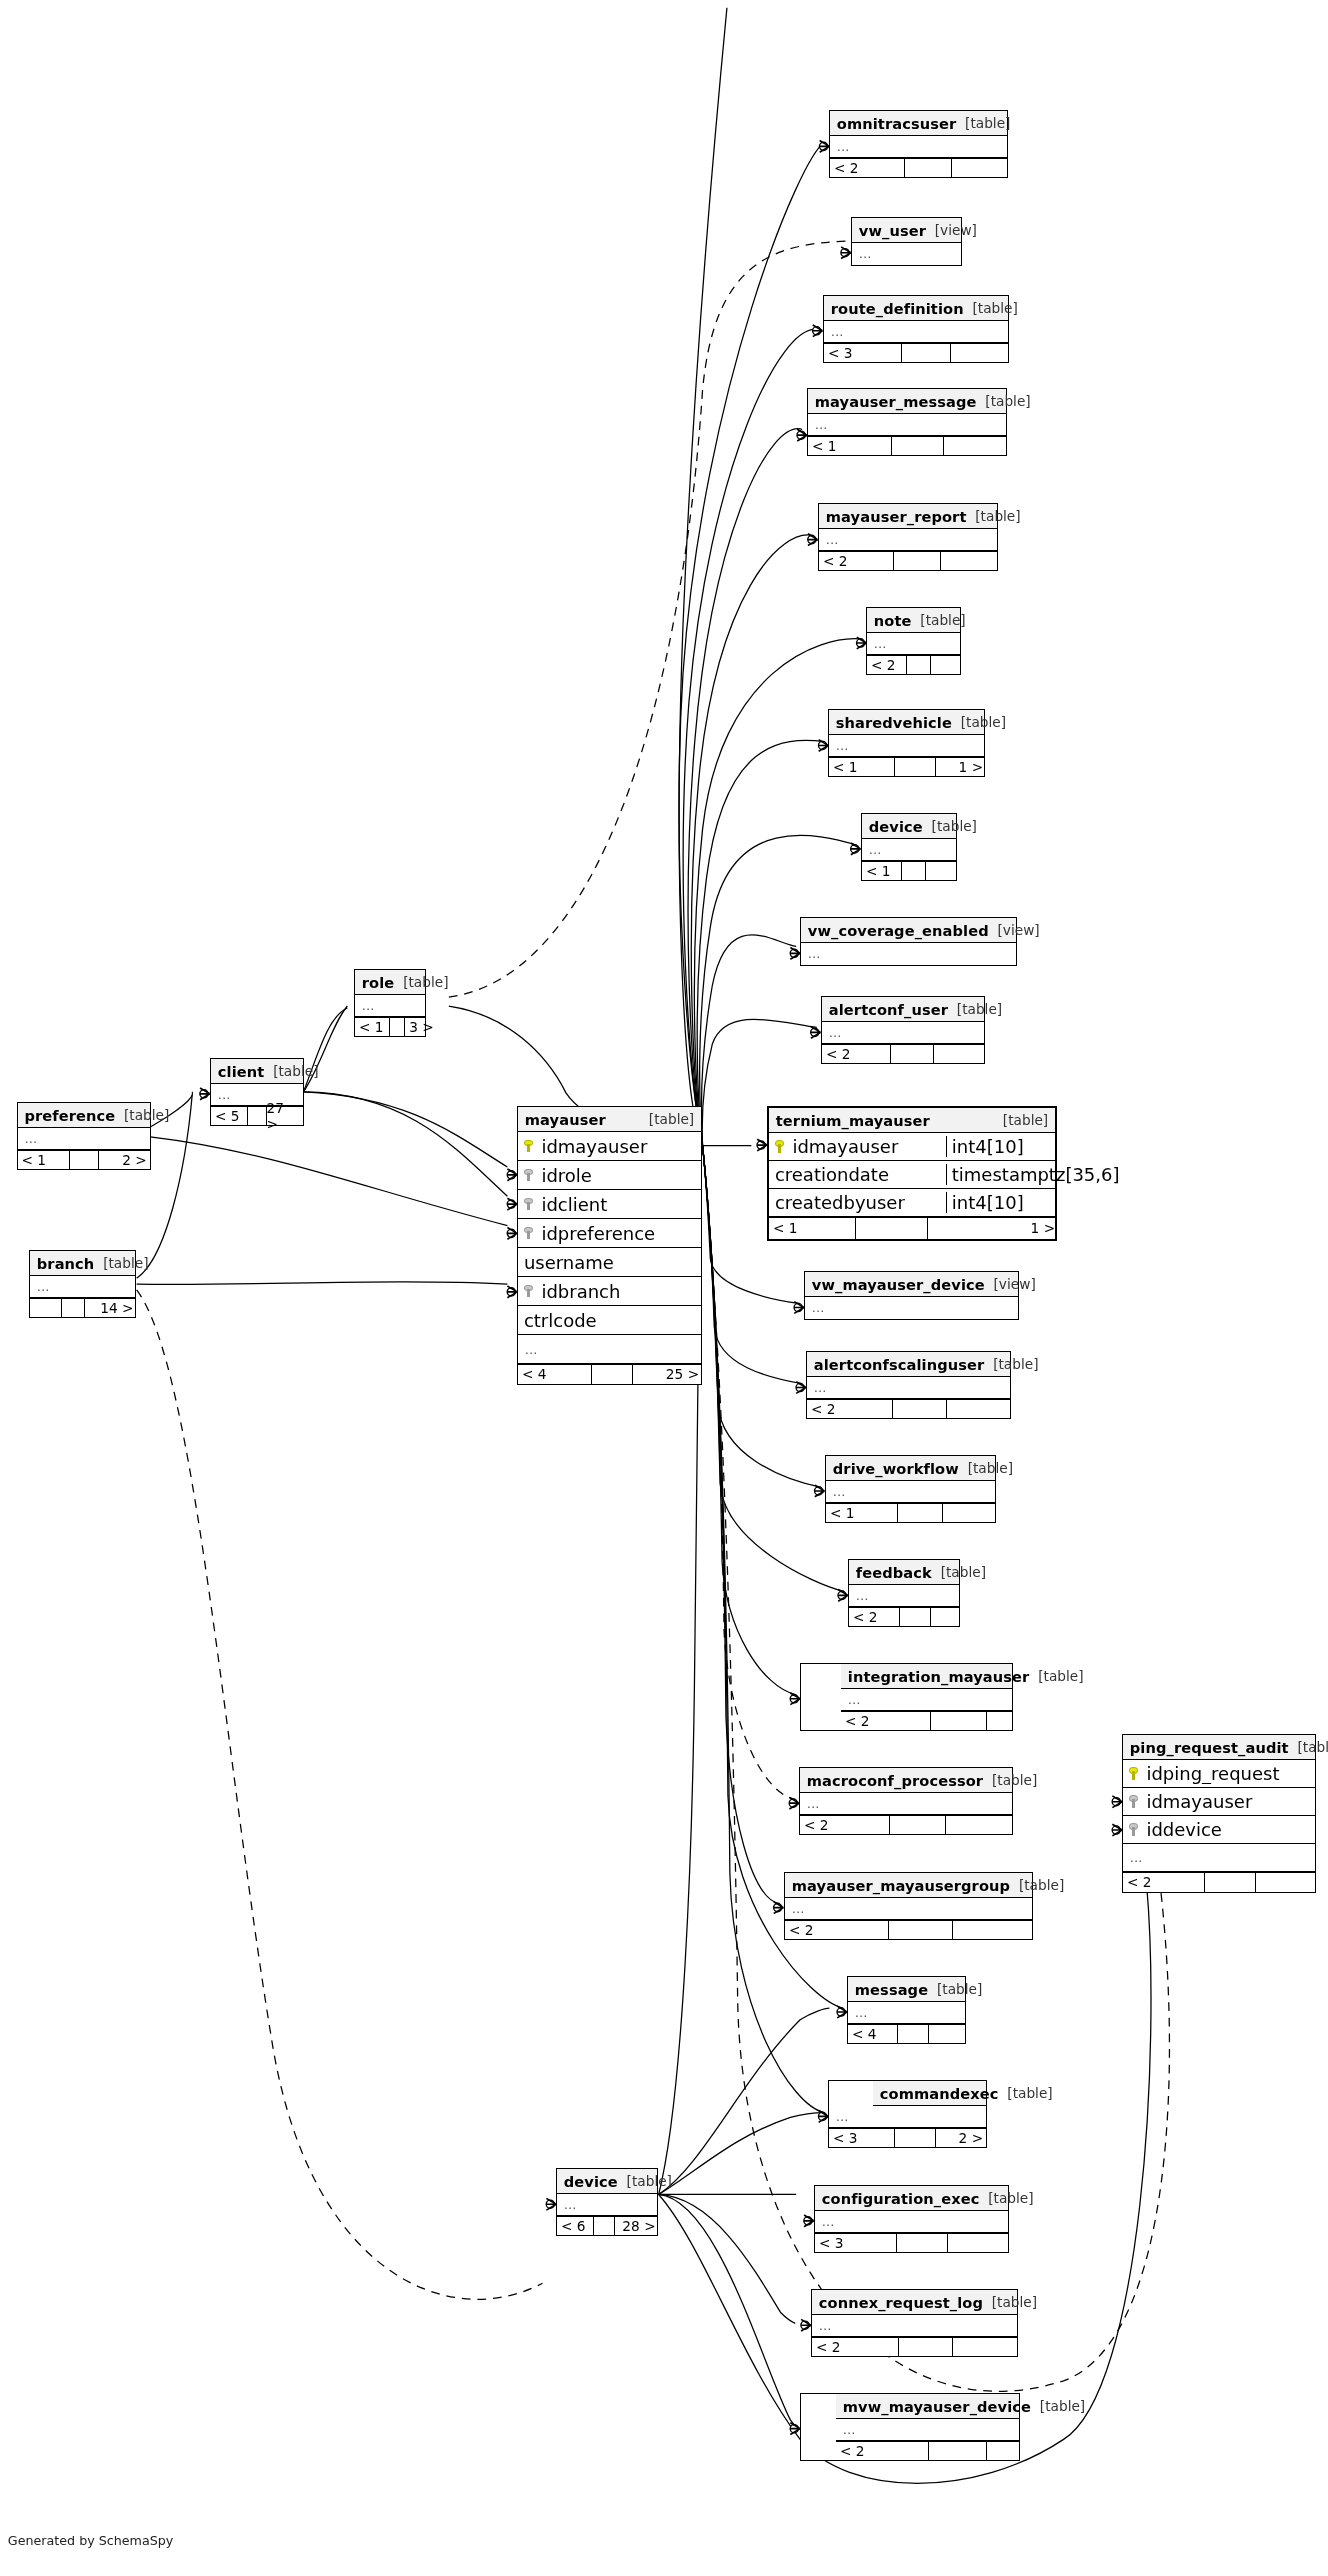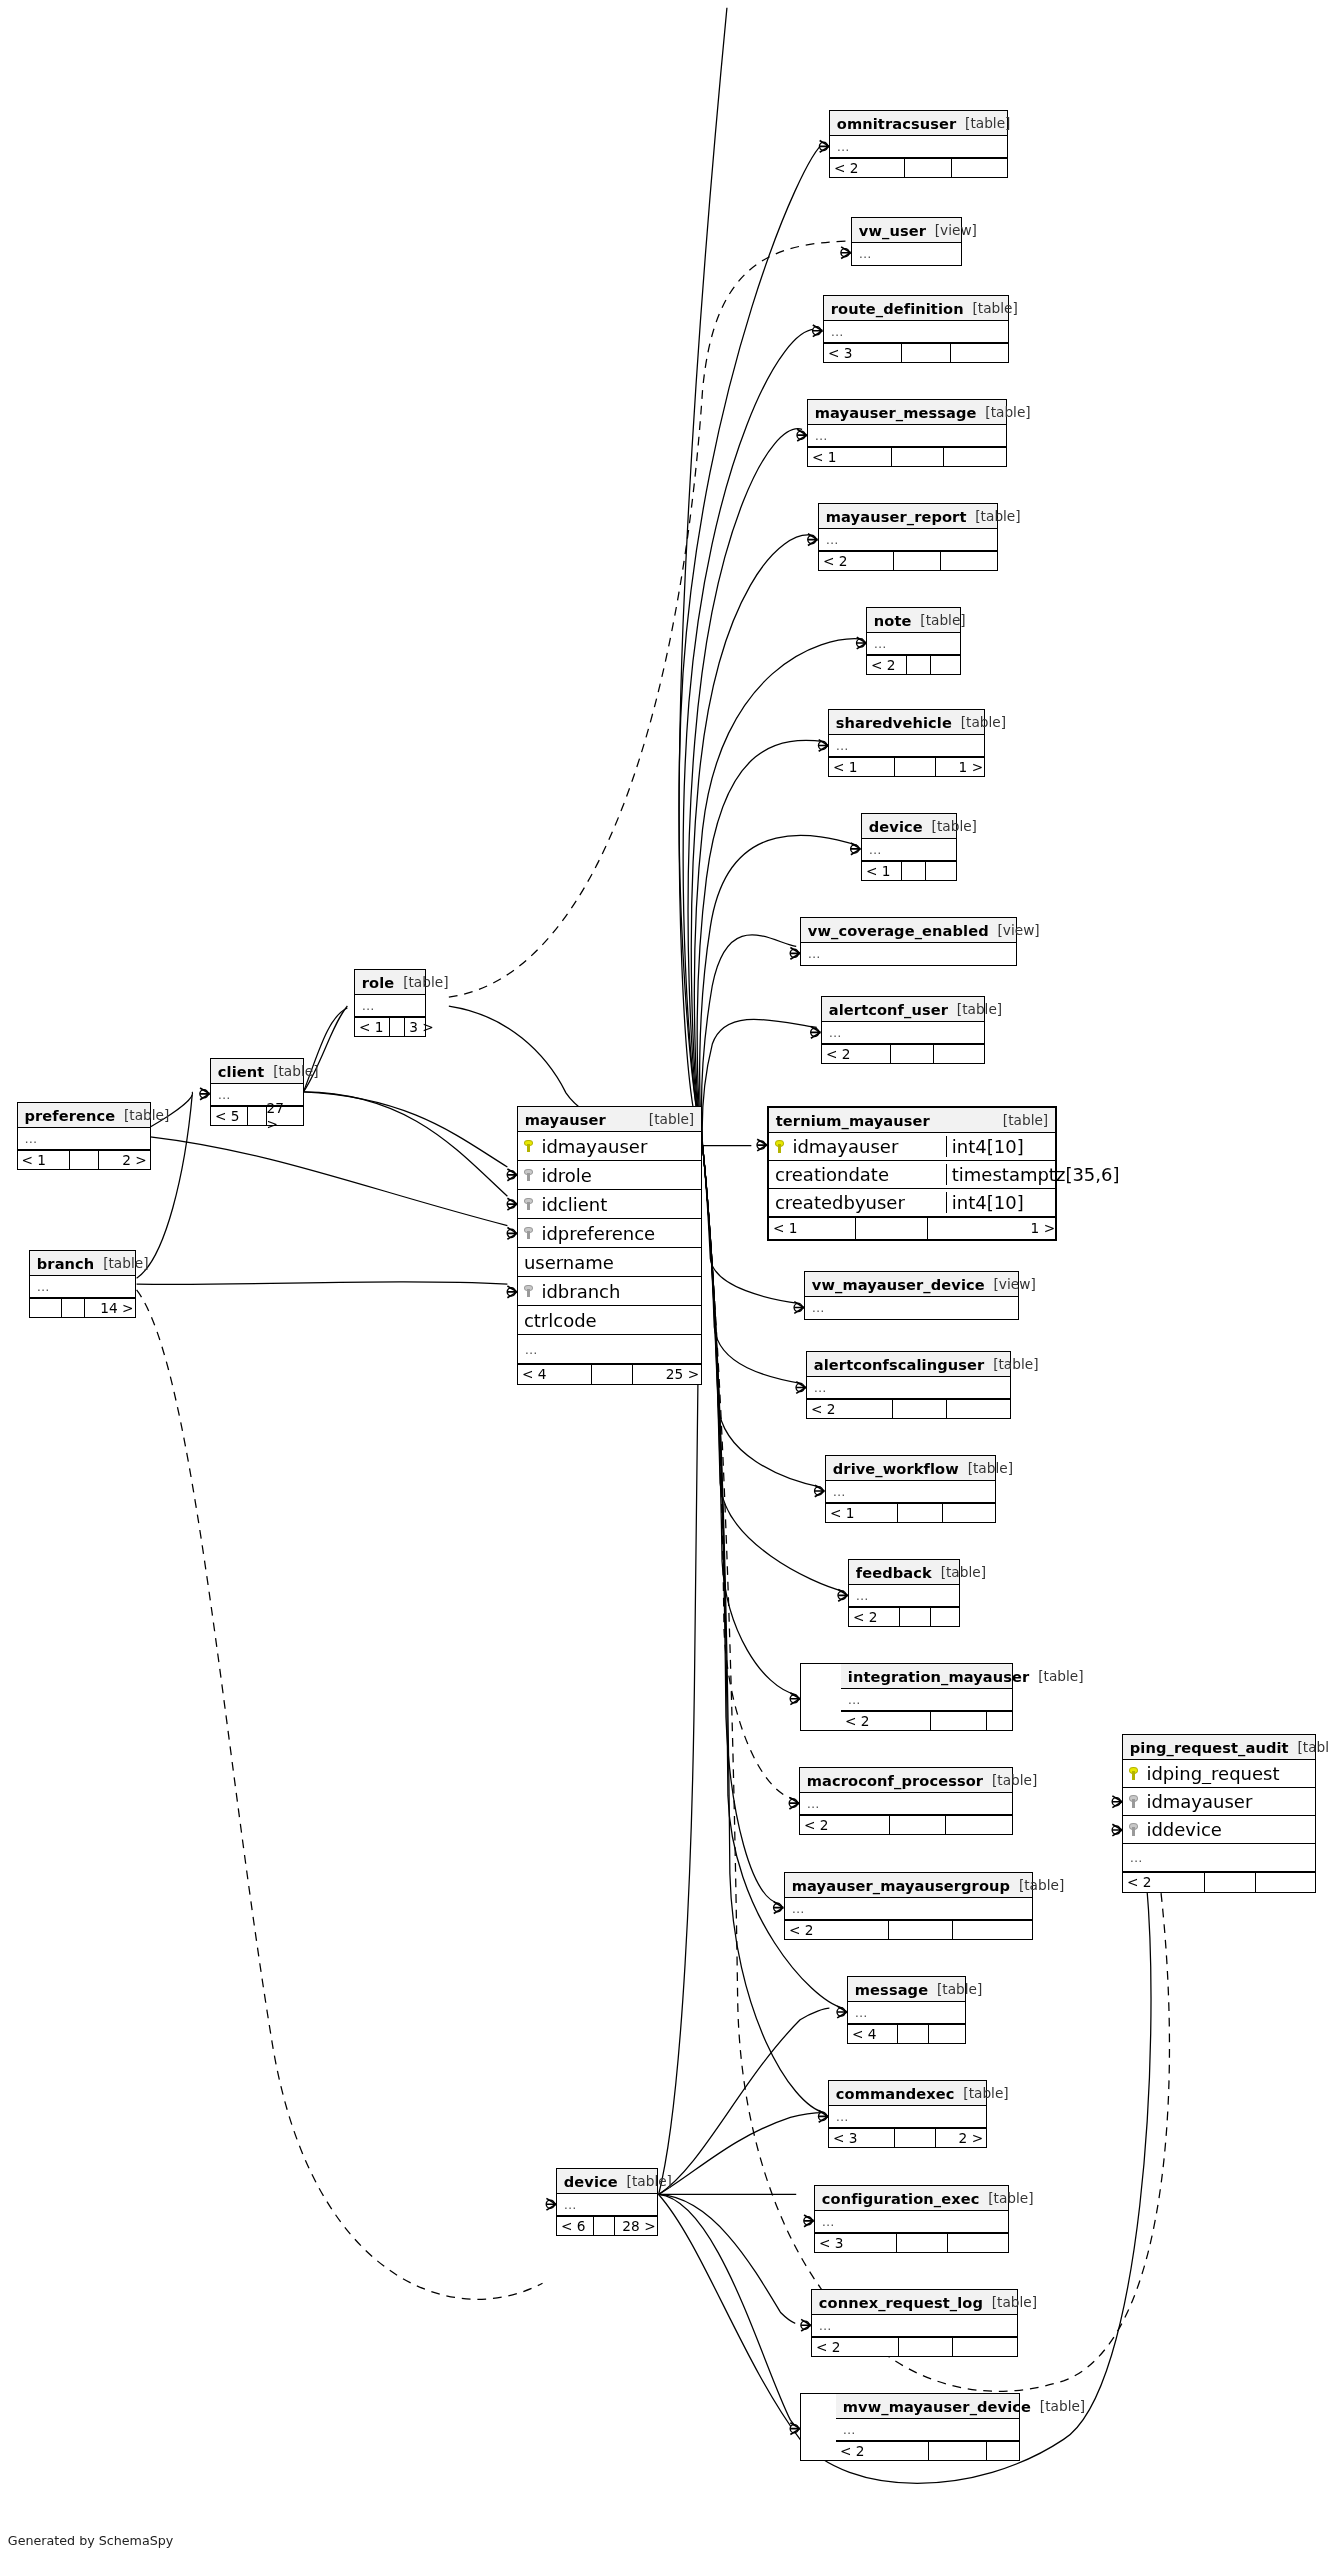--- a/index.html
+++ b/index.html
@@ -201,21 +201,21 @@
       </div>
       <div class="row ell" style="height: 21.5px;">
         <span>…</span>
       </div>
       <div class="foot" style="height: 19.5px;">
         <span class="l" style="flex: 0 0 78px;">&lt; 3</span>
         <span class="l" style="flex: 0 0 49px;"></span>
         <span class="r" style="flex: 0 0 60px;"></span>
       </div>
     </div>
-    <div class="tbl" style="left: 807px; top: 399px; width: 200px;">
+    <div class="tbl" style="left: 807px; top: 388px; width: 200px;">
       <div class="hdr" style="height: 25px;">
         <span class="nm">mayauser_message</span>
         <span class="kd">[table]</span>
       </div>
       <div class="row ell" style="height: 21.5px;">
         <span>…</span>
       </div>
       <div class="foot" style="height: 19.5px;">
         <span class="l" style="flex: 0 0 84px;">&lt; 1</span>
         <span class="l" style="flex: 0 0 52px;"></span>
@@ -601,21 +601,21 @@
       <div class="row ell" style="height: 21.5px;">
         <span>…</span>
       </div>
       <div class="foot" style="height: 19.5px;">
         <span class="l" style="flex: 0 0 50px;">&lt; 4</span>
         <span class="l" style="flex: 0 0 31px;"></span>
         <span class="r" style="flex: 0 0 38px;"></span>
       </div>
     </div>
     <div class="tbl" style="left: 828px; top: 2080px; width: 159px;">
-      <div class="hdr" style="height: 25px;">
+      <div class="hdr" style="height: 25px; margin-left: 44px;">
         <span class="nm">commandexec</span>
         <span class="kd">[table]</span>
       </div>
       <div class="row ell" style="height: 21.5px;">
         <span>…</span>
       </div>
       <div class="foot" style="height: 19.5px;">
         <span class="l" style="flex: 0 0 66px;">&lt; 3</span>
         <span class="l" style="flex: 0 0 41px;"></span>
         <span class="r" style="flex: 0 0 51px;">2 &gt;</span>

